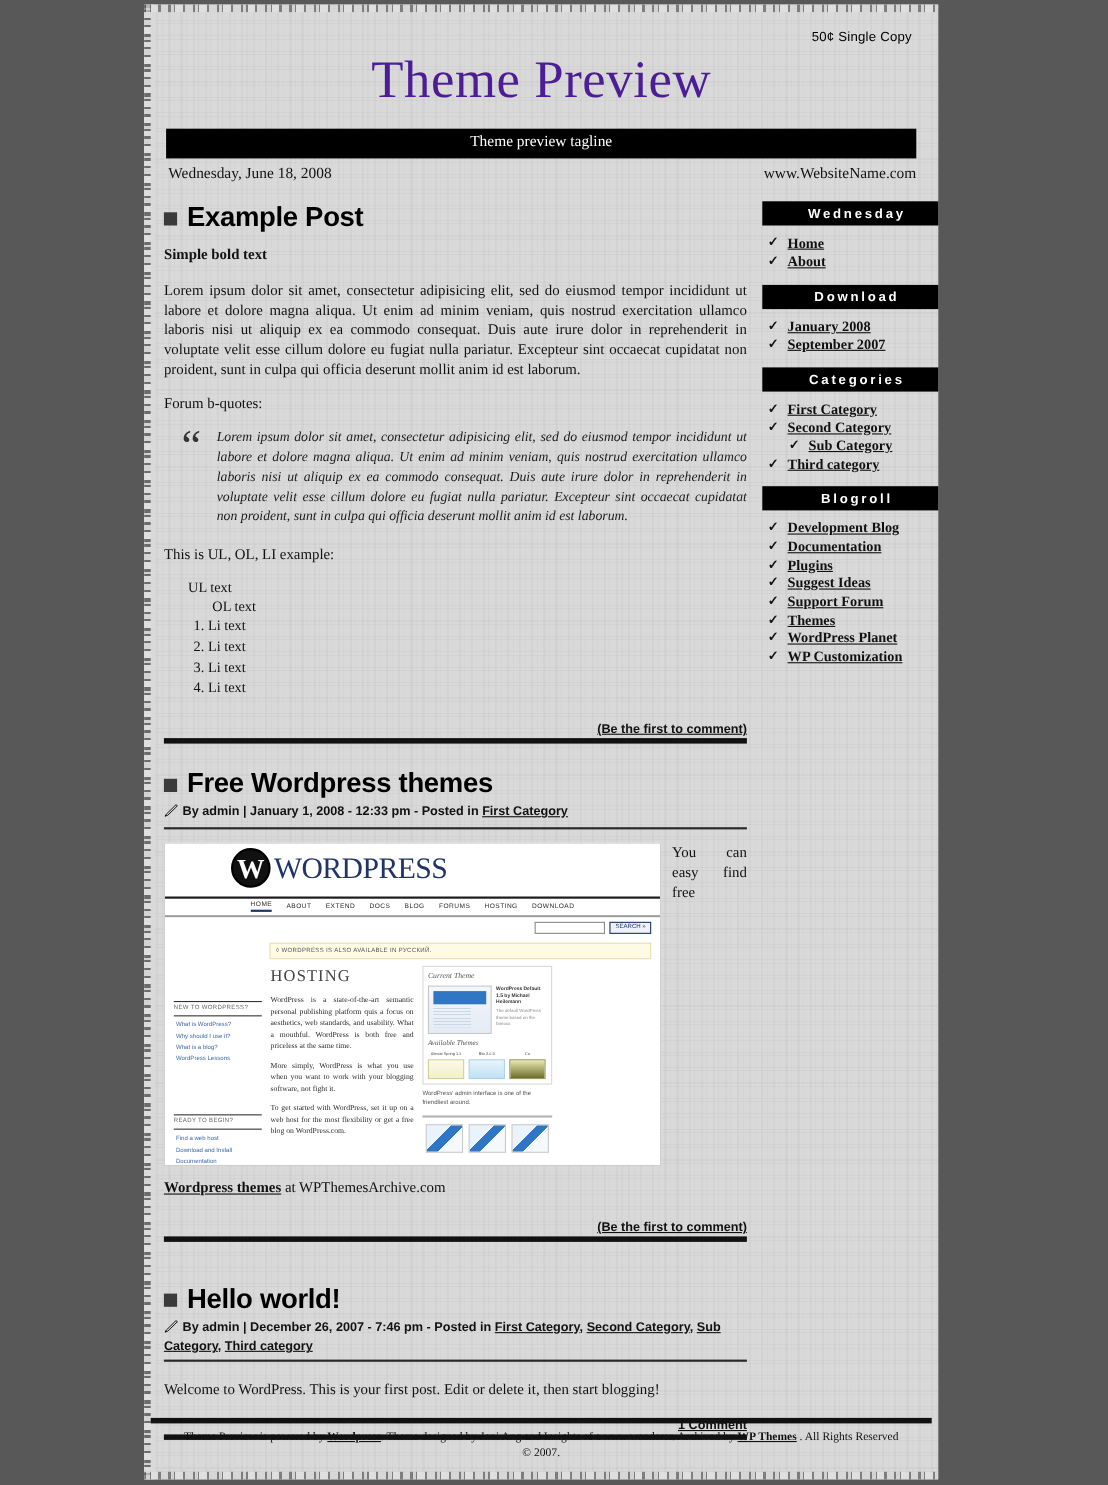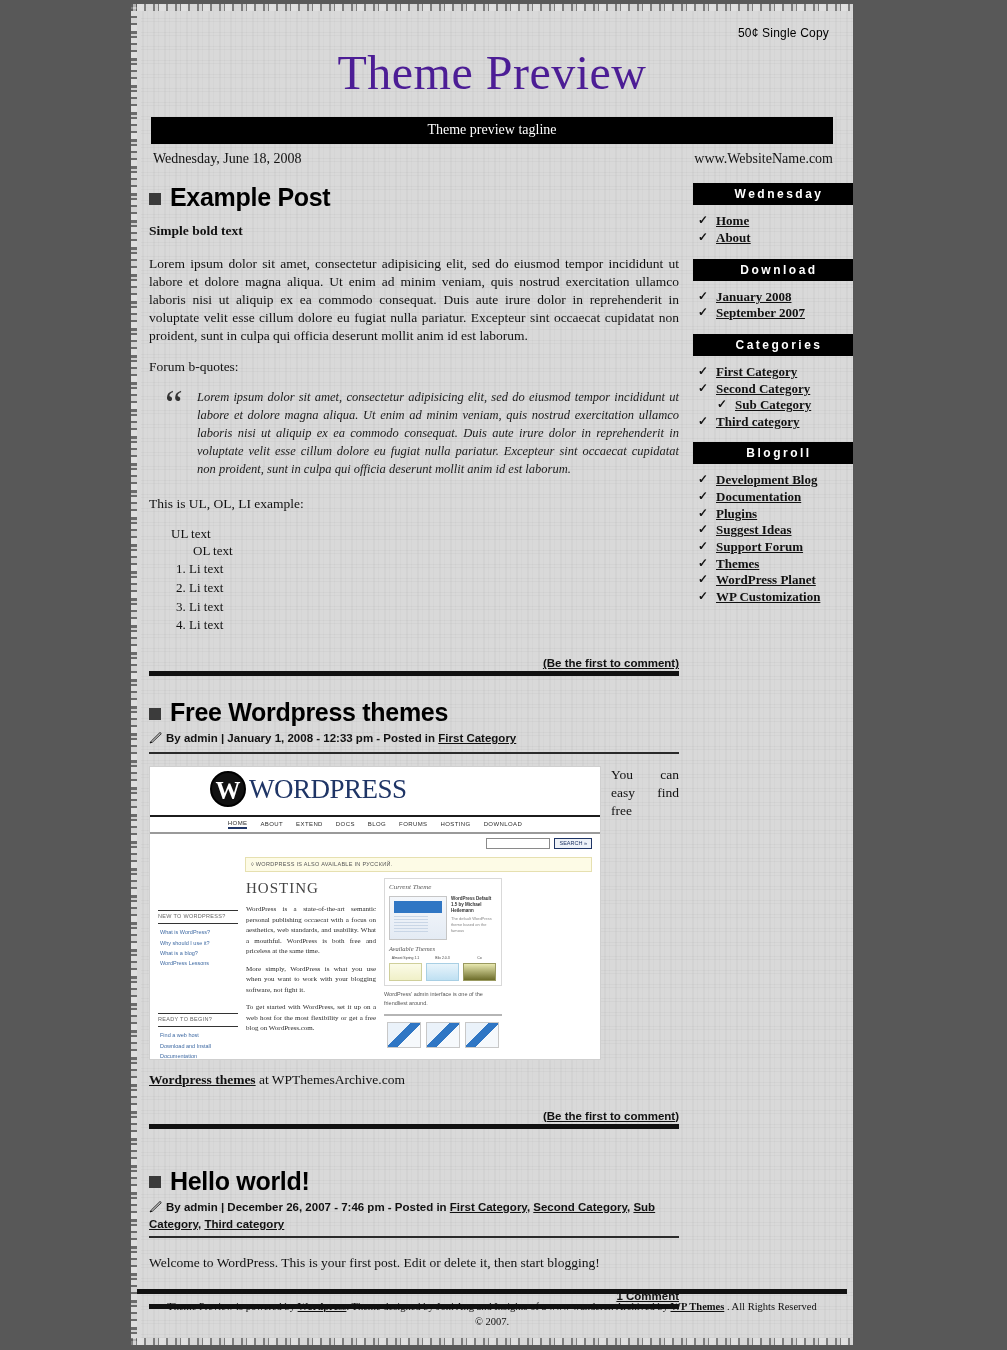--- a/index.html
+++ b/index.html
@@ -607,21 +607,21 @@
                     <div class="wps-sec-title">READY TO BEGIN?</div>
                     <div class="wps-links">
                       <div>Find a web host</div>
                       <div>Download and Install</div>
                       <div>Documentation</div>
 
                     </div>
                   </div>
                   <div class="wps-mid">
                     <div class="wps-welcome">HOSTING</div>
-                    <p>WordPress is a state-of-the-art semantic personal publishing occaecat with a focus on aesthetics, web standards, and usability. What a mouthful. WordPress is both free and priceless at the same time.</p>
+                    <p>WordPress is a state-of-the-art semantic personal publishing platform quis a focus on aesthetics, web standards, and usability. What a mouthful. WordPress is both free and priceless at the same time.</p>
                     <p>More simply, WordPress is what you use when you want to work with your blogging software, not fight it.</p>
                     <p>To get started with WordPress, set it up on a web host for the most flexibility or get a free blog on WordPress.com.</p>
                   </div>
                   <div class="wps-right">
                     <div class="wps-panel">
                       <div class="wps-panel-h">Current Theme</div>
                       <div class="wps-theme-row">
                         <div class="wps-theme-thumb"></div>
                         <div class="wps-theme-meta">
                           <div class="t">WordPress Default 1.5 by Michael Heilemann</div>

